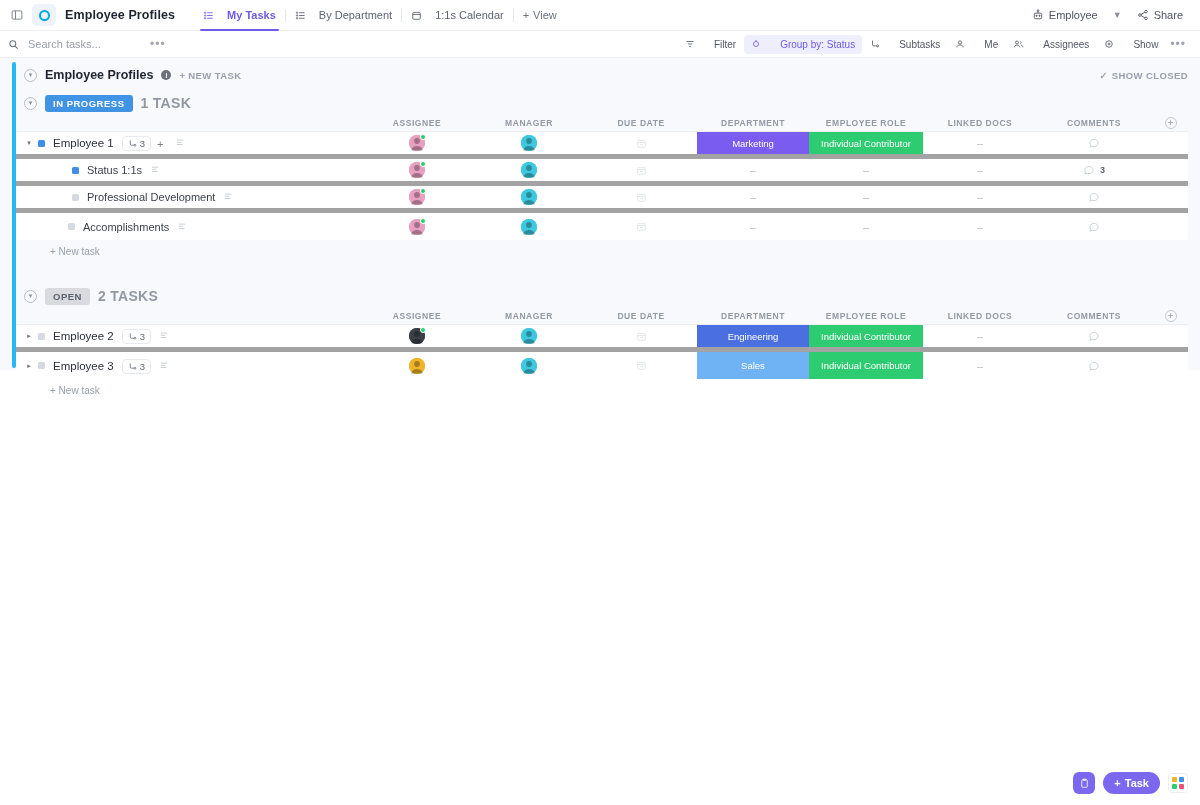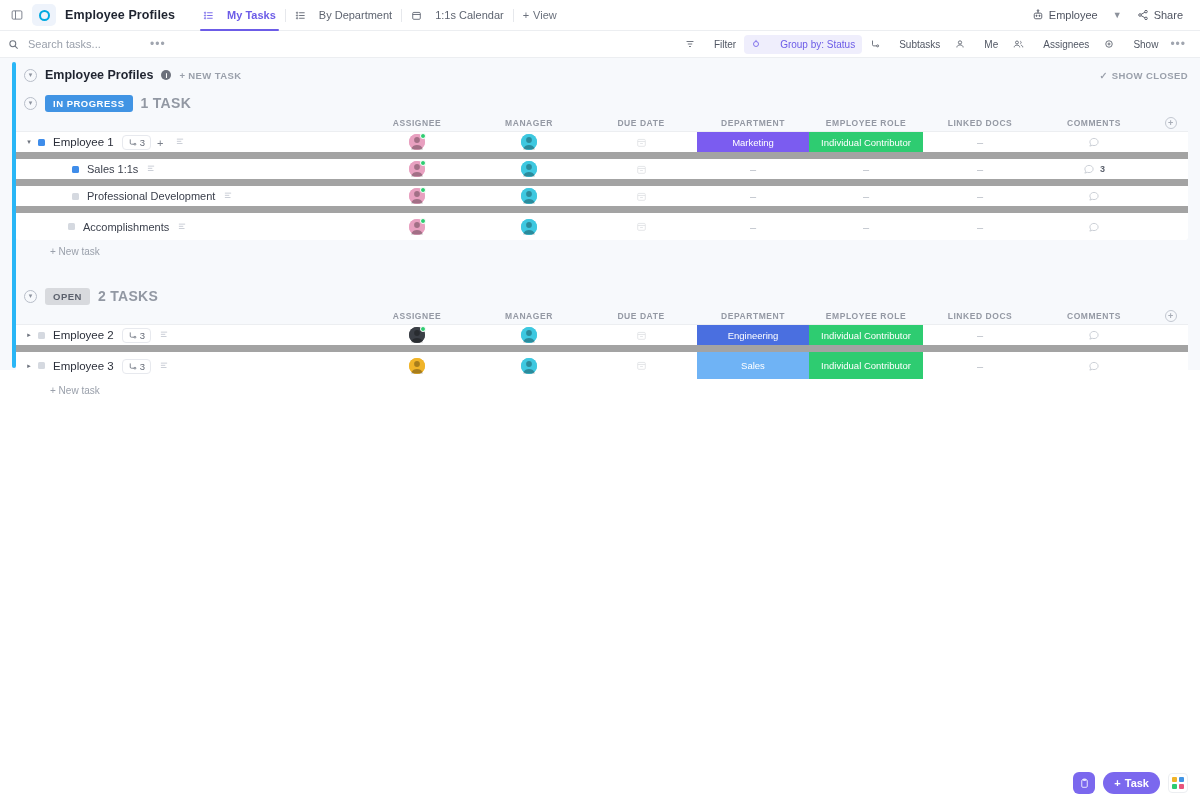--- a/index.html
+++ b/index.html
@@ -116,21 +116,21 @@
   }
   .status-pill {
     font-size: 9.5px; font-weight: 700; letter-spacing:.5px;
     padding: 3px 8px; border-radius: 3px; color:#fff;
   }
   .grp-count { font-size:14px; color:#9298a3; font-weight:600; letter-spacing:.3px; }
 
   .tbl { background:#fff; border-radius: 3px; }
   .row {
     display:flex; align-items:center; height: 27px;
-    border-bottom: 7px solid #a3a3a3;
+    border-bottom: 5px solid #a3a3a3;
   }
   .row:last-child { border-bottom: none; }
   .hdr-row { height: 18px; border-bottom: 1px solid #eceef1; background:#f7f9fc; }
   .hdr-row .cell { font-size: 8.5px; color:#9499a4; letter-spacing:.55px; font-weight:600; }
 
   .cell { display:flex; align-items:center; justify-content:center; height:100%; flex:none; }
   .c-name { width: 345px; justify-content:flex-start; padding-left: 8px; }
   .c-assignee { width: 112px; }
   .c-manager { width: 112px; }
   .c-due { width: 112px; }
@@ -438,21 +438,21 @@
                     <path d="M13.5 8c0 2.7-2.5 4.8-5.5 4.8-.8 0-1.6-.15-2.3-.4L2.5 13.5l1.2-2.6C2.9 10.1 2.5 9.1 2.5 8 2.5 5.3 5 3.2 8 3.2s5.5 2.1 5.5 4.8z"></path>
                   </svg>
                 </span>
               </div>
               <div class="cell c-plus"></div>
             </div>
             <div class="row">
               <div class="cell c-name" style="padding-left:42px">
                 <div class="twisty"></div>
                 <span class="sq" style="background:#3f8dea;margin:0 8px 0 4px"></span>
-                <span class="sub-name">Sales 1:1s</span>
+                <span class="sub-name">Status 1:1s</span>
                 <span class="desc-icon" style="margin-left:8px"><svg width="10" height="10" viewBox="0 0 16 16" fill="none" stroke="currentColor" stroke-width="1.4">
                     <line x1="3" y1="5" x2="13" y2="5"></line>
                     <line x1="3" y1="8.5" x2="10" y2="8.5"></line>
                     <line x1="3" y1="12" x2="12" y2="12"></line>
                   </svg></span>
               </div>
               <div class="cell c-assignee">
                 <div class="avatar" style="background:#e8a0c0">
                   <svg width="16" height="16" viewBox="0 0 16 16">
                     <circle cx="8" cy="8" r="8" fill="#e8a0c0"></circle>

